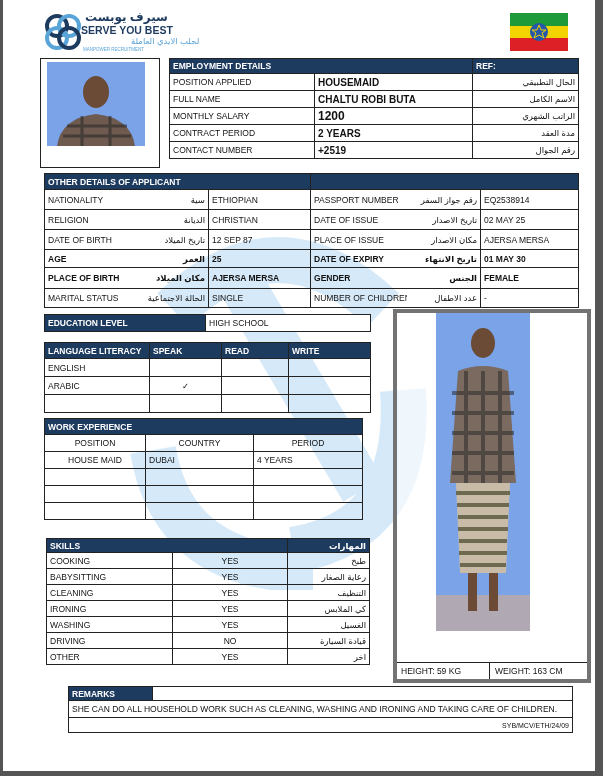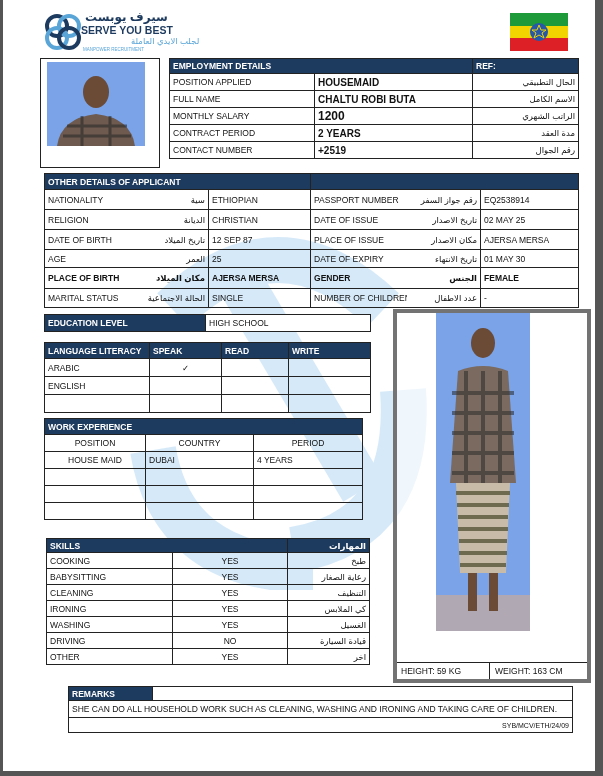--- a/index.html
+++ b/index.html
@@ -148,21 +148,21 @@
       <td>02 MAY 25</td>
     </tr>
     <tr style="height:20px;">
       <td style="border-right:none">DATE OF BIRTH</td>
       <td class="ar" style="border-left:none">تاريخ الميلاد</td>
       <td>12 SEP 87</td>
       <td style="border-right:none">PLACE OF ISSUE</td>
       <td class="ar" style="border-left:none">مكان الاصدار</td>
       <td>AJERSA MERSA</td>
     </tr>
-    <tr style="height:18px;">
+    <tr style="height:18px;font-weight:bold;">
       <td style="border-right:none">AGE</td>
       <td class="ar" style="border-left:none">العمر</td>
       <td>25</td>
       <td style="border-right:none">DATE OF EXPIRY</td>
       <td class="ar" style="border-left:none">تاريخ الانتهاء</td>
       <td>01 MAY 30</td>
     </tr>
     <tr style="height:21px;font-weight:bold;">
       <td style="border-right:none">PLACE OF BIRTH</td>
       <td class="ar" style="border-left:none">مكان الميلاد</td>
@@ -203,28 +203,28 @@
         <col style="width:82px">
       </colgroup>
     <tbody>
         <tr style="height:16px;">
       <td class="hdr">LANGUAGE LITERACY</td>
       <td class="hdr">SPEAK</td>
       <td class="hdr">READ</td>
       <td class="hdr">WRITE</td>
     </tr>
     <tr style="height:18px;">
+      <td>ENGLISH</td>
+      <td class="c"></td>
+      <td></td>
+      <td></td>
+    </tr>
+    <tr style="height:18px;">
       <td>ARABIC</td>
       <td class="c">✓</td>
-      <td></td>
-      <td></td>
-    </tr>
-    <tr style="height:18px;">
-      <td>ENGLISH</td>
-      <td class="c"></td>
       <td></td>
       <td></td>
     </tr>
     <tr style="height:18px;">
       <td></td>
       <td class="c"></td>
       <td></td>
       <td></td>
     </tr>
   </tbody>

